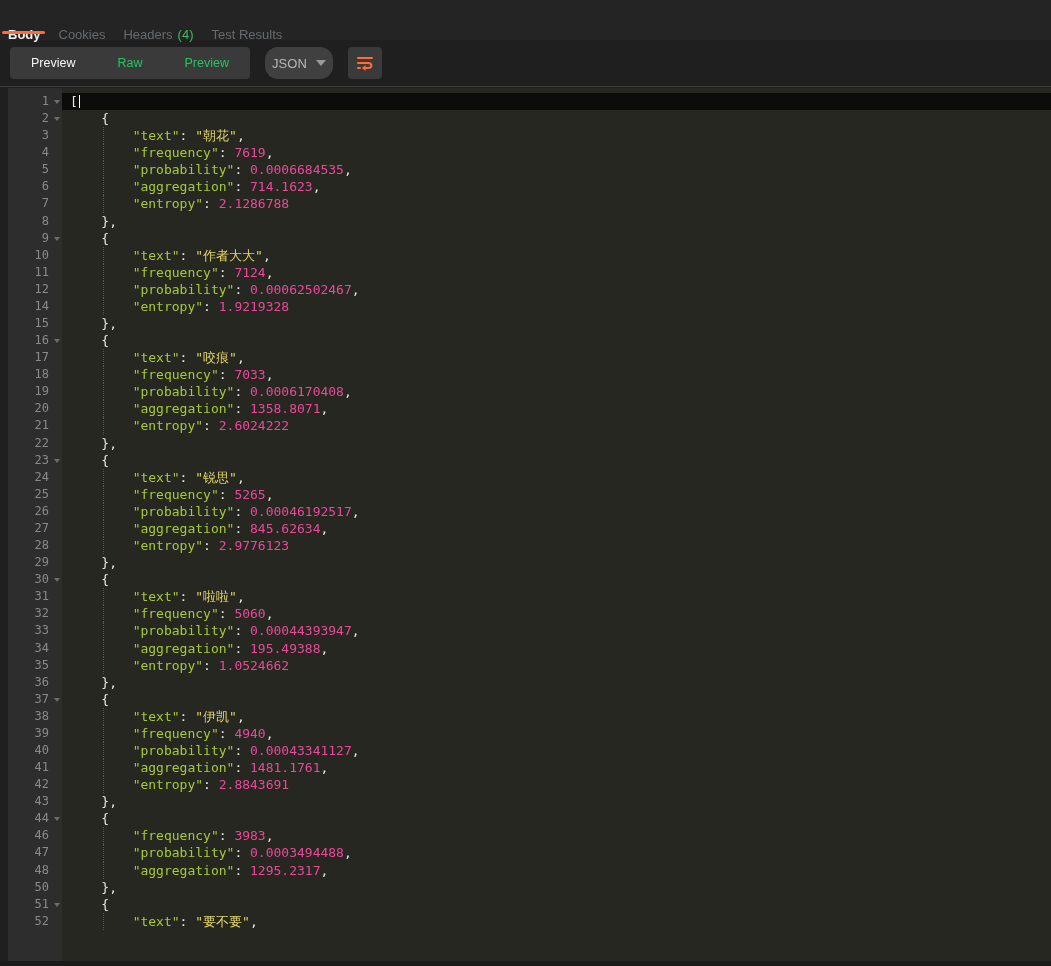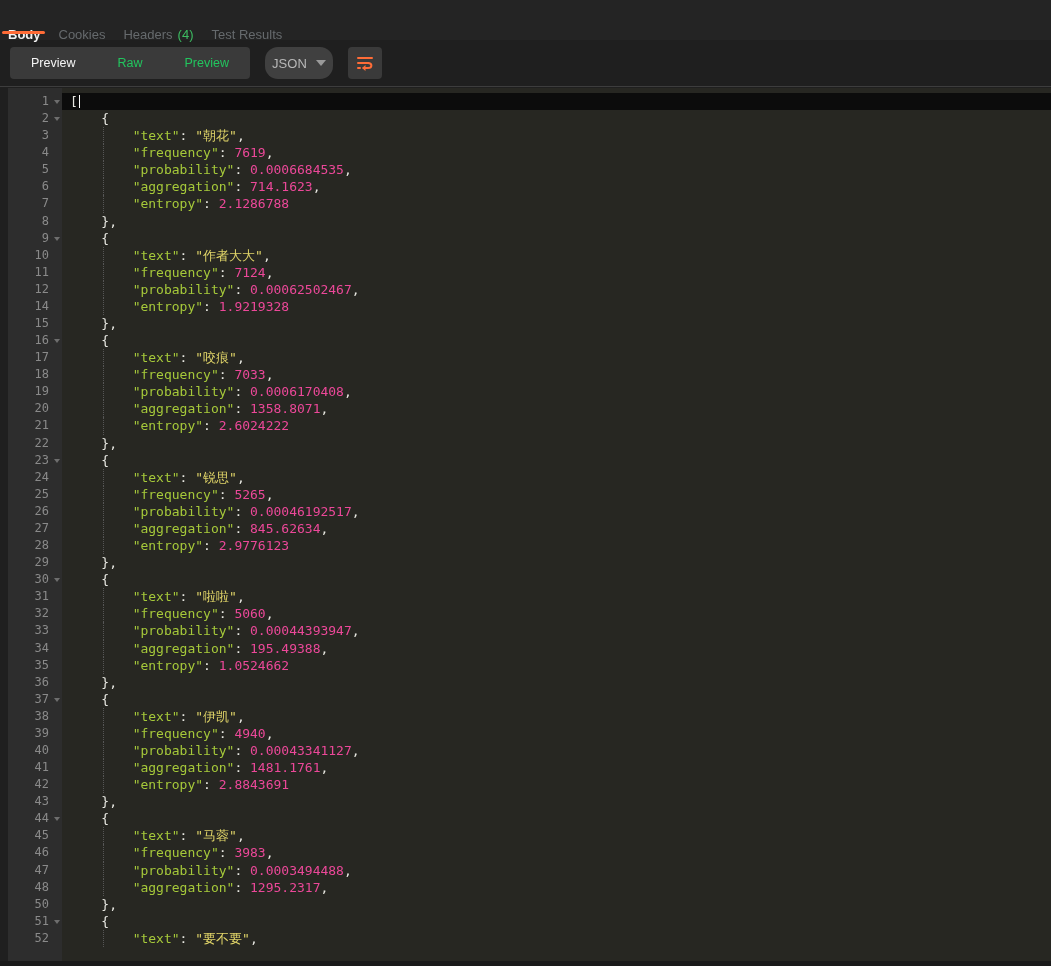--- a/index.html
+++ b/index.html
@@ -312,24 +312,20 @@
         </div>
         <div class="row">
           <div class="gcell">43</div>
           <div class="ccell"><span class="t-p">    },</span></div>
         </div>
         <div class="row">
           <div class="gcell">44<span class="fold"></span></div>
           <div class="ccell"><span class="t-p">    {</span></div>
         </div>
         <div class="row">
-          <div class="gcell">45</div>
-          <div class="ccell"><span class="guide"></span><span class="t-p">        </span><span class="t-k">"text"</span><span class="t-p">: </span><span class="t-s">"马蓉"</span><span class="t-p">,</span></div>
-        </div>
-        <div class="row">
           <div class="gcell">46</div>
           <div class="ccell"><span class="guide"></span><span class="t-p">        </span><span class="t-k">"frequency"</span><span class="t-p">: </span><span class="t-n">3983</span><span class="t-p">,</span></div>
         </div>
         <div class="row">
           <div class="gcell">47</div>
           <div class="ccell"><span class="guide"></span><span class="t-p">        </span><span class="t-k">"probability"</span><span class="t-p">: </span><span class="t-n">0.0003494488</span><span class="t-p">,</span></div>
         </div>
         <div class="row">
           <div class="gcell">48</div>
           <div class="ccell"><span class="guide"></span><span class="t-p">        </span><span class="t-k">"aggregation"</span><span class="t-p">: </span><span class="t-n">1295.2317</span><span class="t-p">,</span></div>

